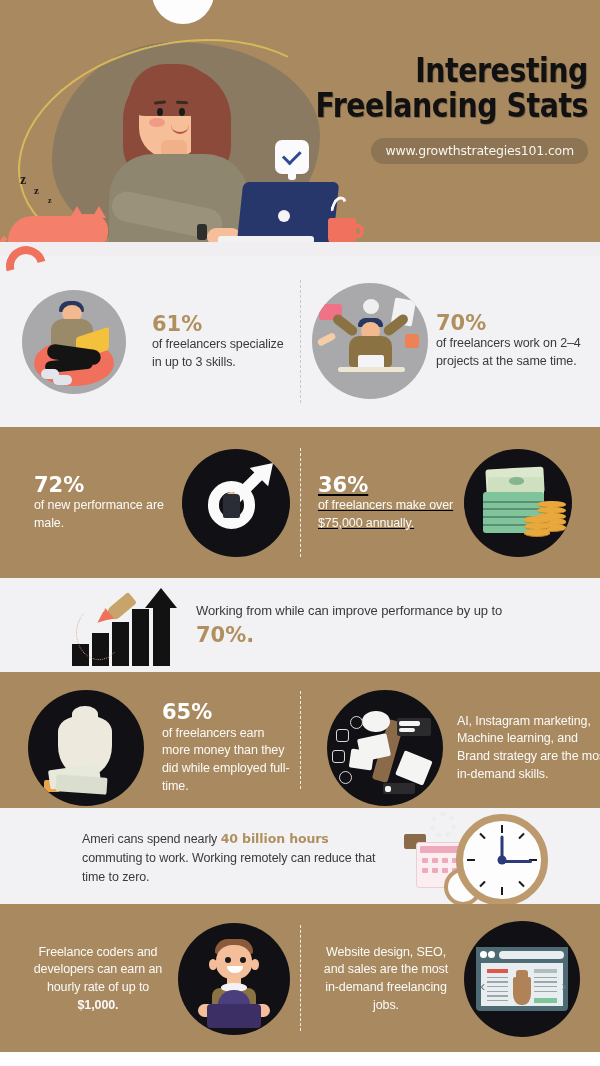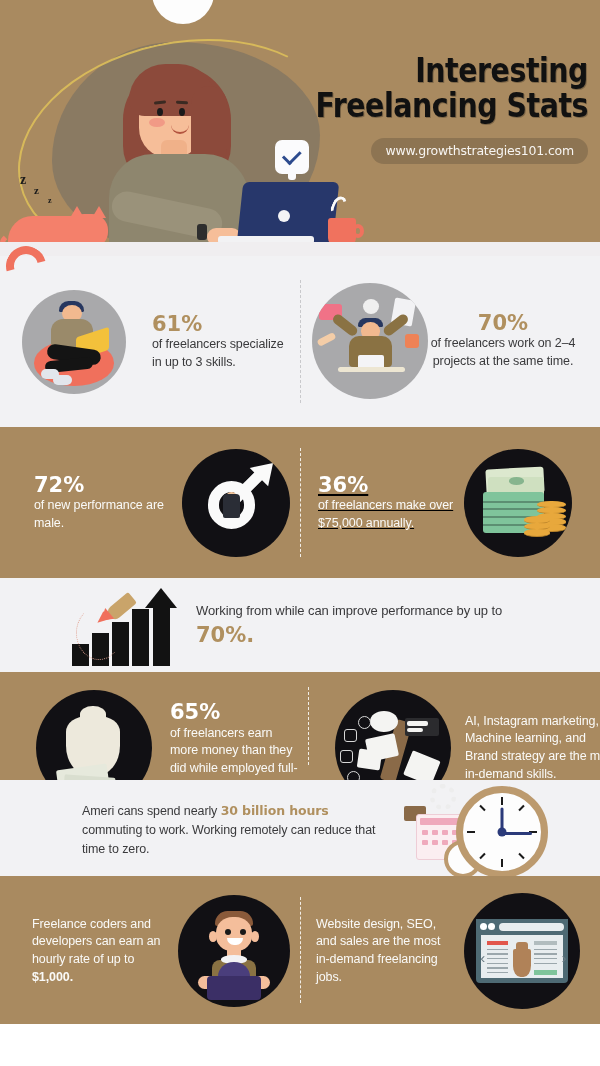--- a/index.html
+++ b/index.html
@@ -337,21 +337,21 @@
           <span class="p2-armL"></span>
           <span class="p2-armR"></span>
           <span class="p2-cap"></span>
           <span class="p2-head"></span>
           <span class="p2-body"></span>
           <span class="p2-lap"></span>
           <span class="p2-desk"></span>
           <span class="p2-mug"></span>
           <span class="p2-pen"></span>
         </div>
-        <div class="stat-text" style="margin-left:0;text-align:center;">
+        <div class="stat-text" style="margin-left:8px;">
           <div class="pct gold">70%</div>
           <div class="desc dark" style="max-width:150px;">of freelancers work on 2–4 projects at the same time.</div>
         </div>
       </div>
     </div>
   </div>
 
   <div class="band tan" style="height:151px;">
     <div class="band-inner">
       <div class="divider" style="left:300px;"></div>
@@ -415,21 +415,21 @@
         <span class="rocket-fin" style="left:34px; top:22px; transform:rotate(-40deg);"></span>
         <span class="rocket-flame" style="left:30px; top:26px; transform:rotate(-40deg);"></span>
       </div>
       <div class="stat-text" style="position:absolute;left:196px;top:24px;width:380px;">
         <div class="desc dark" style="font-size:13px;">Working from while can improve performance by up to</div>
         <div class="pct gold" style="margin-top:3px;">70%.</div>
       </div>
     </div>
   </div>
 
-  <div class="band tan" style="height:108px;padding-left:8px;">
+  <div class="band tan" style="height:136px;">
     <div class="band-inner">
       <div class="divider" style="left:300px;"></div>
 
       <div class="cell" style="left:28px; top:14px; width:266px; height:124px;">
         <div class="circ black" style="width:116px;height:116px;">
           <span class="mb-knot"></span>
           <span class="mb-bag"></span>
           <span class="mb-coin"></span>
           <span class="mb-bill"></span>
           <span class="mb-bill2"></span>
@@ -460,21 +460,21 @@
         <div class="stat-text" style="margin-left:14px;width:152px;">
           <div class="desc white">AI, Instagram marketing, Machine learning, and Brand strategy are the most in-demand skills.</div>
         </div>
       </div>
     </div>
   </div>
 
   <div class="band light" style="height:96px;">
     <div class="band-inner">
       <div class="stat-text" style="position:absolute;left:82px;top:22px;width:310px;">
-        <div class="desc dark" style="font-size:12.5px;line-height:1.5;"><span>Ameri cans spend nearly </span><b class="pct gold" style="font-size:12.5px;display:inline;">30 billion hours</b><span> commuting to work. Working remotely can reduce that time to zero.</span></div>
+        <div class="desc dark" style="font-size:12.5px;line-height:1.5;"><span>Ameri cans spend nearly </span><b class="pct gold" style="font-size:12.5px;display:inline;">40 billion hours</b><span> commuting to work. Working remotely can reduce that time to zero.</span></div>
       </div>
 
       <div style="position:absolute;left:392px;top:-4px;width:180px;height:108px;">
         <span class="gear" style="left:38px;top:8px;"></span>
         <span class="env" style="left:12px;top:30px;width:22px;height:15px;"></span>
         <span class="cal" style="left:24px;top:38px;width:52px;height:46px;"></span>
         <span class="cal-row" style="left:28px;top:42px;width:44px;height:7px;"></span>
         <span class="cal-row" style="left:30px;top:54px;width:6px;height:5px;"></span>
         <span class="cal-row" style="left:40px;top:54px;width:6px;height:5px;"></span>
         <span class="cal-row" style="left:50px;top:54px;width:6px;height:5px;"></span>
@@ -494,21 +494,21 @@
           <span class="tick" style="left:16px;bottom:14px;width:7px;height:2px;transform:rotate(-45deg);"></span>
           <span class="tick" style="right:16px;bottom:14px;width:7px;height:2px;transform:rotate(45deg);"></span>
           <span class="bc-hand" style="width:30px;height:3px;transform:rotate(0deg);"></span>
           <span class="bc-hand" style="width:26px;height:3px;transform:rotate(-90deg);"></span>
           <span class="bc-center"></span>
         </span>
       </div>
     </div>
   </div>
 
-  <div class="band tan" style="height:148px;">
+  <div class="band tan" style="height:148px;text-align:center;">
     <div class="band-inner">
       <div class="divider" style="left:300px;"></div>
 
       <div class="cell" style="left:32px; top:12px; width:262px; height:126px;">
         <div class="stat-text" style="width:132px;">
           <div class="desc white"><span>Freelance coders and developers can earn an hourly rate of up to </span><b>$1,000.</b></div>
         </div>
         <div class="circ black" style="width:112px;height:112px;margin-left:14px;">
           <span class="cd-hair"></span>
           <span class="cd-head"></span>

